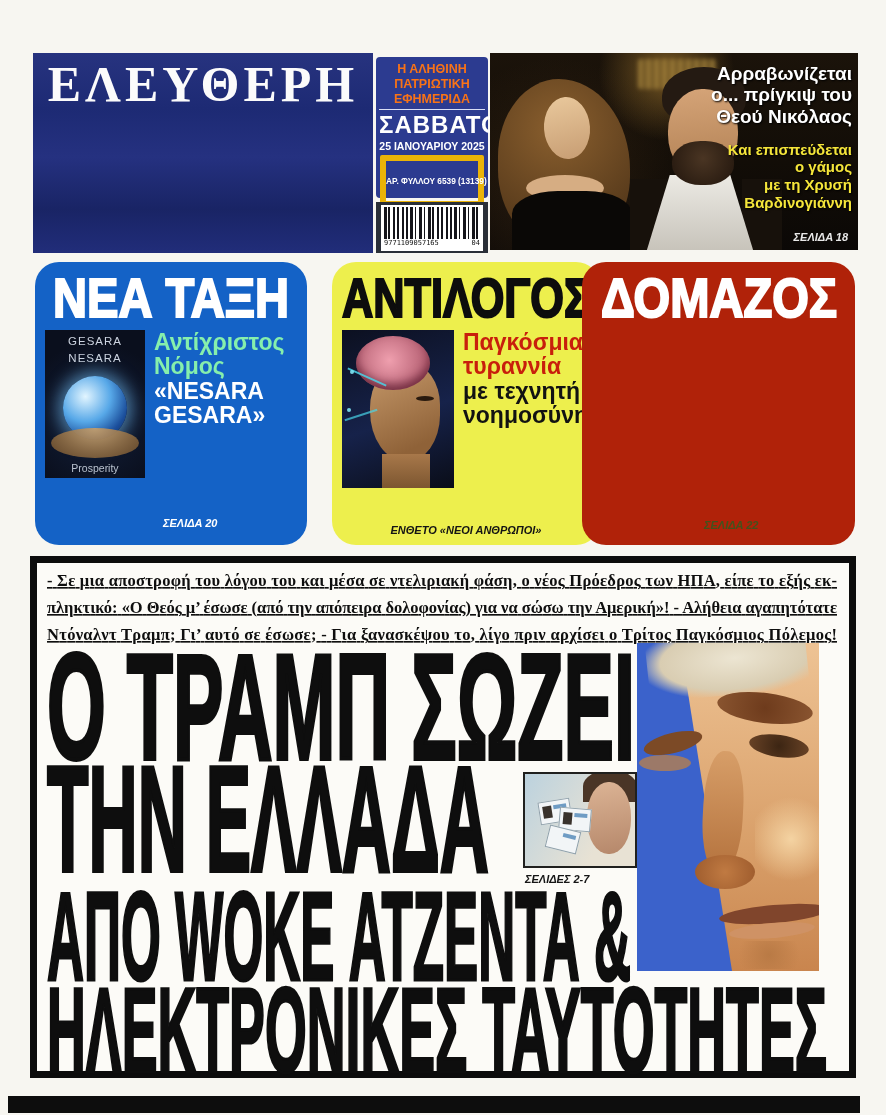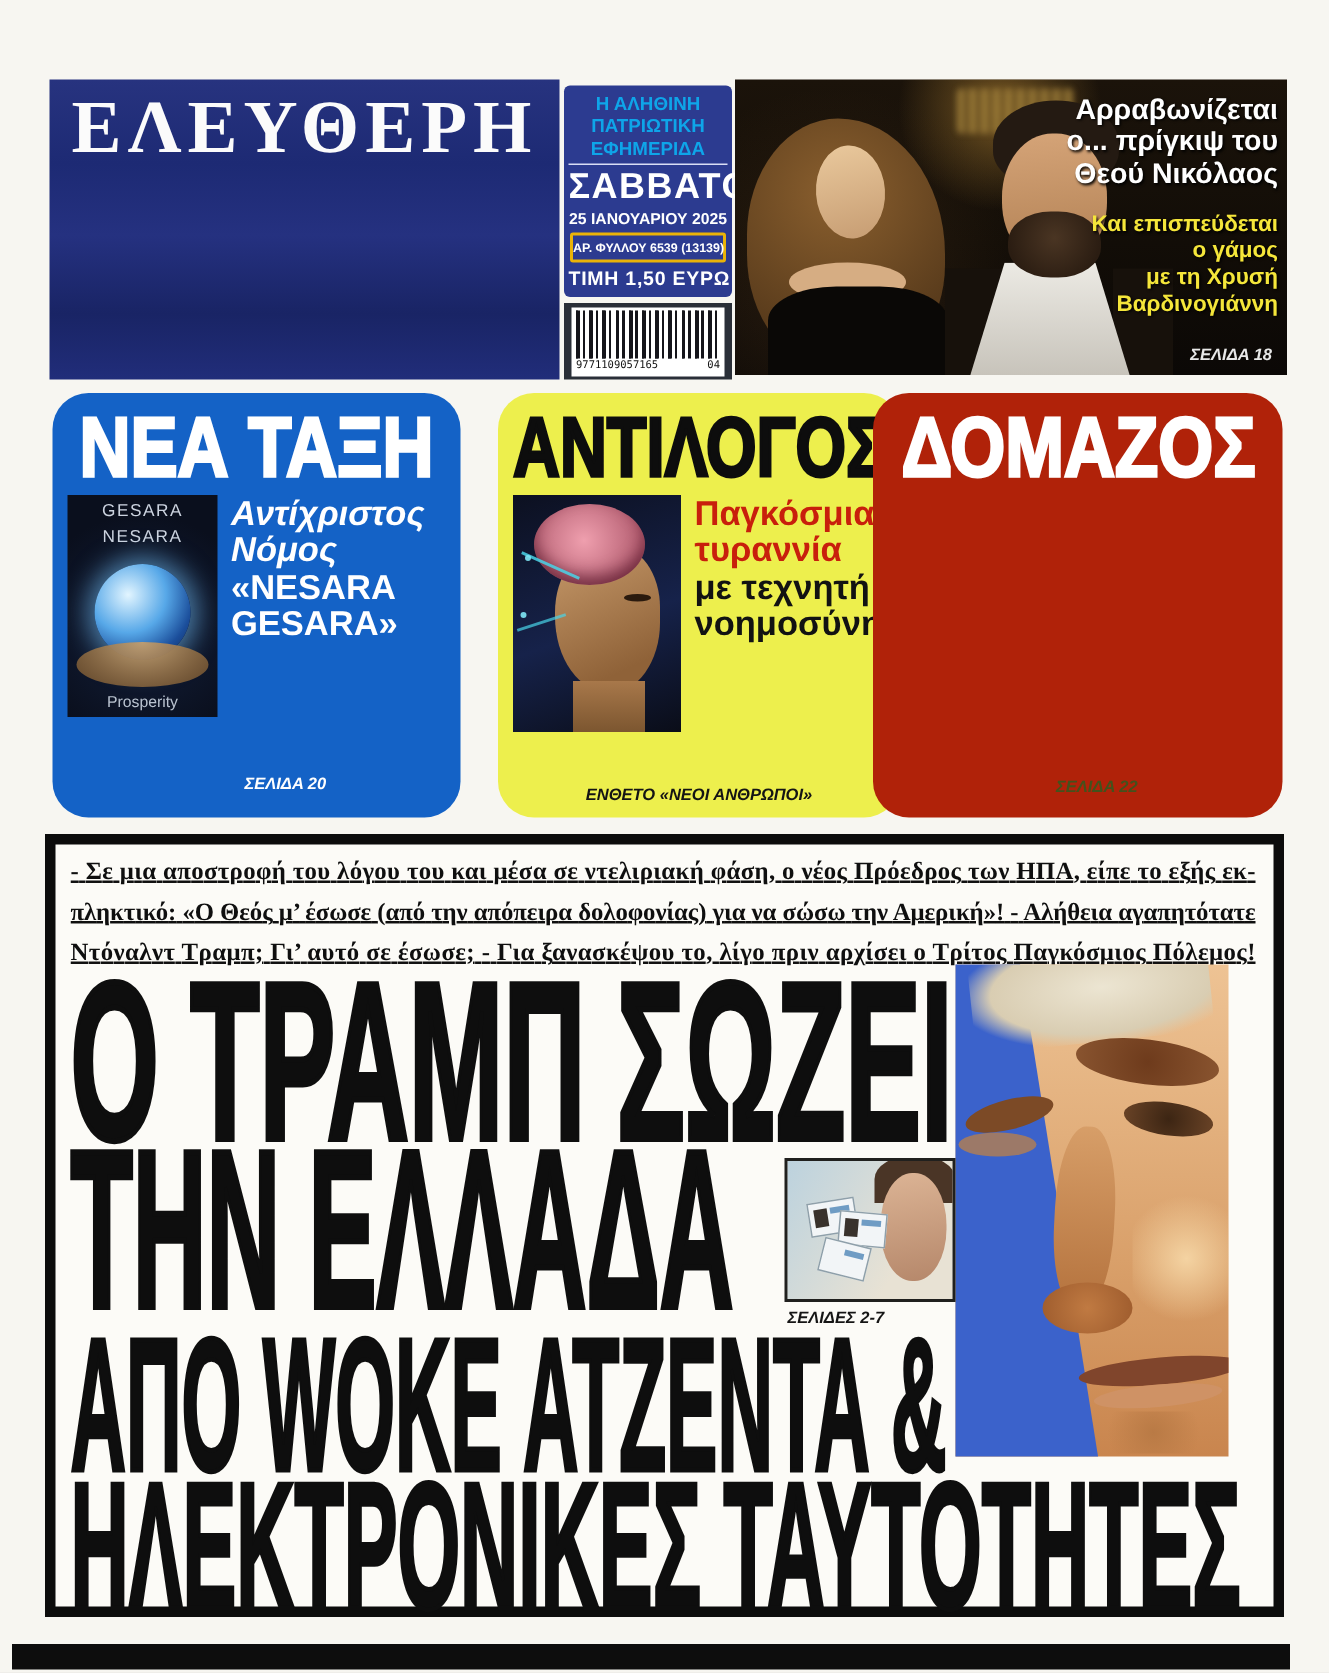--- a/index.html
+++ b/index.html
@@ -23,26 +23,26 @@
     font-family:"Liberation Serif", serif; font-weight:bold; color:#f3ee35;
     font-size:124px; line-height:.93; letter-spacing:2px; white-space:nowrap;
     text-shadow:3px 3px 0 rgba(10,12,40,.45);
   }
   
   .dateplate-wrap { position:absolute; left:376px; top:57px; width:112px; height:196px; }
   .dateplate {
     width:112px; height:141px; background:#2c3b90; border-radius:4px;
     color:#fff; text-align:center; padding:5px 3px 3px;
   }
-  .dateplate .tag { color:#0ea5e9; font-weight:bold; font-size:12.5px; line-height:1.18; }
+  .dateplate .tag { color:#f97316; font-weight:bold; font-size:12.5px; line-height:1.18; }
   .dateplate .day { font-size:24px; font-weight:bold; letter-spacing:1px; margin-top:3px;
     border-top:1px solid #d9def5; padding-top:3px; line-height:1; }
   .dateplate .date { font-size:10.5px; font-weight:bold; margin-top:3px; white-space:nowrap; }
-  .dateplate .issue { font-size:8.3px; font-weight:bold; border:2px solid #eab308;
-    border-radius:2px; margin:3px 1px 0; padding:3px 0; white-space:nowrap; }
+  .dateplate .issue { font-size:8.3px; font-weight:bold; border:6px solid #eab308;
+    border-radius:2px; margin:3px 1px 0; padding:15px 0; white-space:nowrap; }
   .dateplate .price { font-size:13px; font-weight:bold; margin-top:3px; letter-spacing:.5px; white-space:nowrap; }
   .barcode-panel {
     position:absolute; left:0; top:145px; width:112px; height:51px;
     background:#2a2f38; padding:3px 5px 2px;
   }
   .barcode-inner { background:#fff; width:102px; height:46px; padding:2px 3px 1px; }
   .bars {
     height:32px;
     background:
       repeating-linear-gradient(90deg,#14141a 0 1.6px,transparent 1.6px 4.4px),
@@ -95,21 +95,21 @@
   .teaser.blue { left:35px; width:272px; background:#1462c6; }
   .teaser.yellow { left:312px; width:268px; background:#edef4d;margin-left:20px; }
   .teaser.red { left:582px; width:273px; background:#b02209; }
   .kicker-svg { display:block; margin:8px auto 0; }
   .kicker-text { font-family:"Liberation Sans", sans-serif; font-weight:bold; }
   .k-white { fill:#fff; stroke:#fff; stroke-width:2.2px; }
   .k-black { fill:#0d0d0d; stroke:#0d0d0d; stroke-width:2.2px; }
   .t-body { display:flex; gap:9px; padding:6px 10px 0; align-items:flex-start; }
   .t-col { flex:1; }
   .t-line { font-weight:bold; font-size:23px; line-height:1.06; white-space:nowrap; }
-  .ty { color:#ffffff;font-style:italic; } .tw { color:#fff; } .tr { color:#c81f0c; } .tb { color:#121212; }
+  .ty { color:#86efac; } .tw { color:#fff; } .tr { color:#c81f0c; } .tb { color:#121212; }
   .t-foot { position:absolute; font-style:italic; font-weight:bold; font-size:11px; }
   .foot-blue { left:128px; bottom:16px; color:#fff; }
   .foot-yellow { left:0; right:0; bottom:9px; text-align:center; color:#141414; }
   .foot-red { left:122px; bottom:14px; color:#43521c; }
   
   .book { position:relative; width:100px; height:148px; flex:none;
     background:radial-gradient(circle at 50% 60%, #13203c, #0a0f1d 75%); overflow:hidden; }
   .bc-t { color:#ccd3df; font-size:11.5px; letter-spacing:1px; text-align:center; margin-top:5px; }
   .bc-globe { position:absolute; left:18px; top:46px; width:64px; height:64px; border-radius:50%;
     background:radial-gradient(circle at 35% 32%, #e2f5ff, #57a8e8 42%, #1b4e9b 72%, #0a2350);

